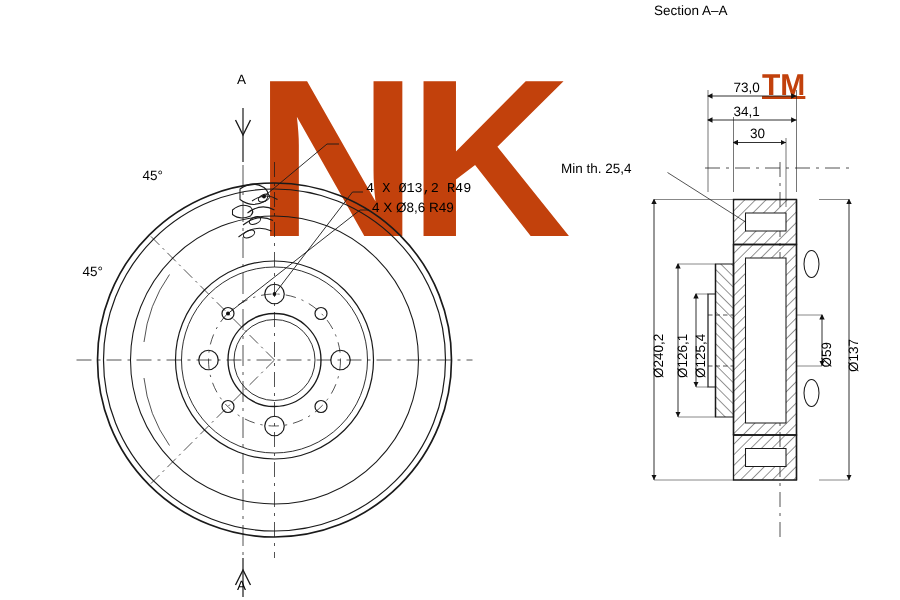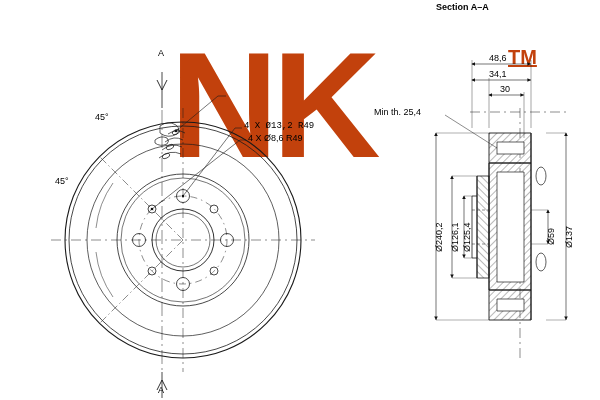--- a/index.html
+++ b/index.html
@@ -192,32 +192,32 @@
         <line x1="531" y1="210" x2="548" y2="210" stroke-width="0.35"></line>
         <line x1="531" y1="244" x2="548" y2="244" stroke-width="0.35"></line>
 
         <line x1="566" y1="133" x2="566" y2="320" marker-start="url(#arrE)" marker-end="url(#arrS)" stroke-width="0.6"></line>
         <line x1="546" y1="133" x2="566" y2="133" stroke-width="0.35"></line>
         <line x1="546" y1="320" x2="566" y2="320" stroke-width="0.35"></line>
       </g>
     </g>
   </svg>
 
-  <div class="lbl" style="left:436px;top:2px;font-weight:bold;">Section  A–A</div>
+  <div class="lbl" style="left:436px;top:2px;">Section  A–A</div>
 
   <div class="lbl" style="left:158px;top:48px;">A</div>
   <div class="lbl" style="left:158px;top:385px;">A</div>
 
   <div class="lbl" style="left:95px;top:112px;">45°</div>
   <div class="lbl" style="left:55px;top:176px;">45°</div>
 
   <div class="lbl" style="left:244px;top:121px;font-family:Liberation Mono, monospace;">4 X Ø13,2   R49</div>
   <div class="lbl" style="left:248px;top:133px;">4 X Ø8,6   R49</div>
 
-  <div class="lbl" style="left:489px;top:53px;">48,6</div>
+  <div class="lbl" style="left:489px;top:53px;">73,0</div>
   <div class="lbl" style="left:489px;top:69px;">34,1</div>
   <div class="lbl" style="left:500px;top:84px;">30</div>
 
   <div class="lbl" style="left:374px;top:107px;">Min th. 25,4</div>
 
   <div class="lbl rot" style="left:434px;top:252px;">Ø240,2</div>
   <div class="lbl rot" style="left:450px;top:252px;">Ø126,1</div>
   <div class="lbl rot" style="left:462px;top:252px;">Ø125,4</div>
 
   <div class="lbl rot" style="left:546px;top:245px;">Ø59</div>

